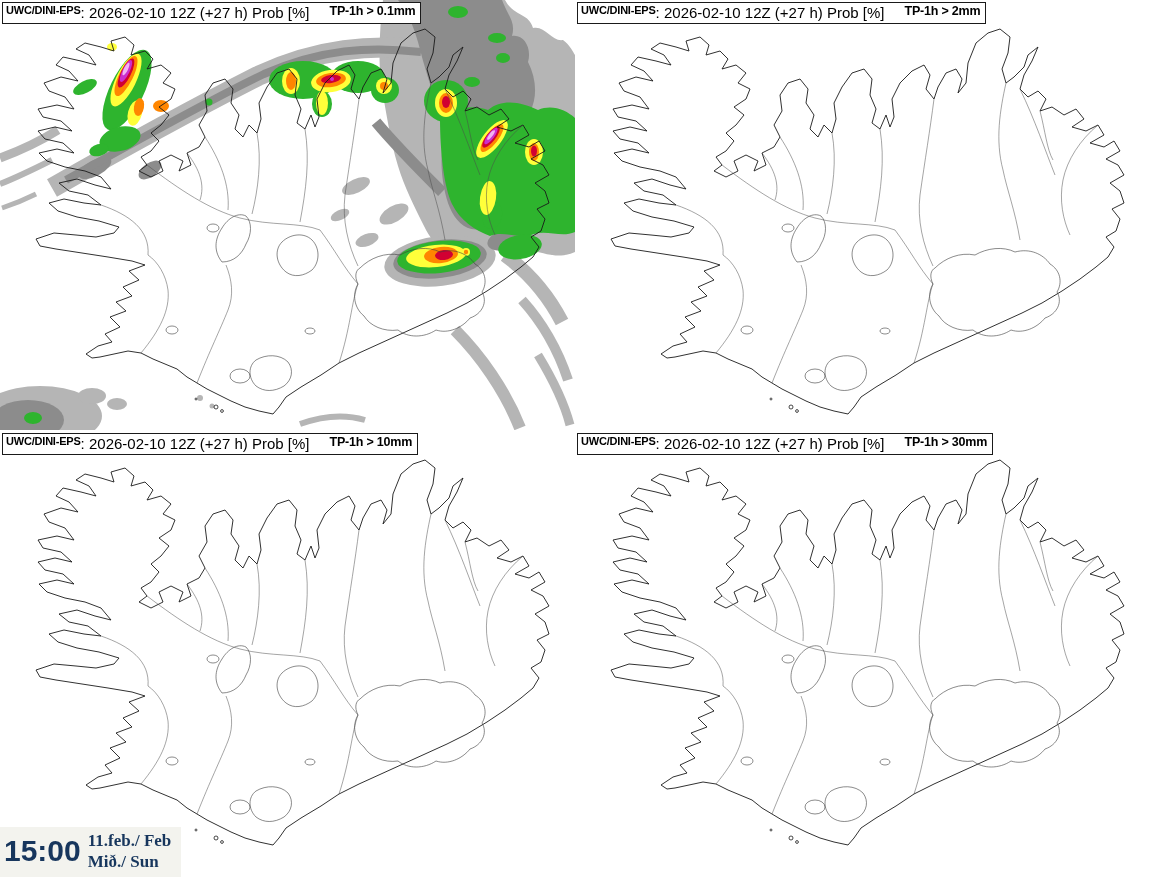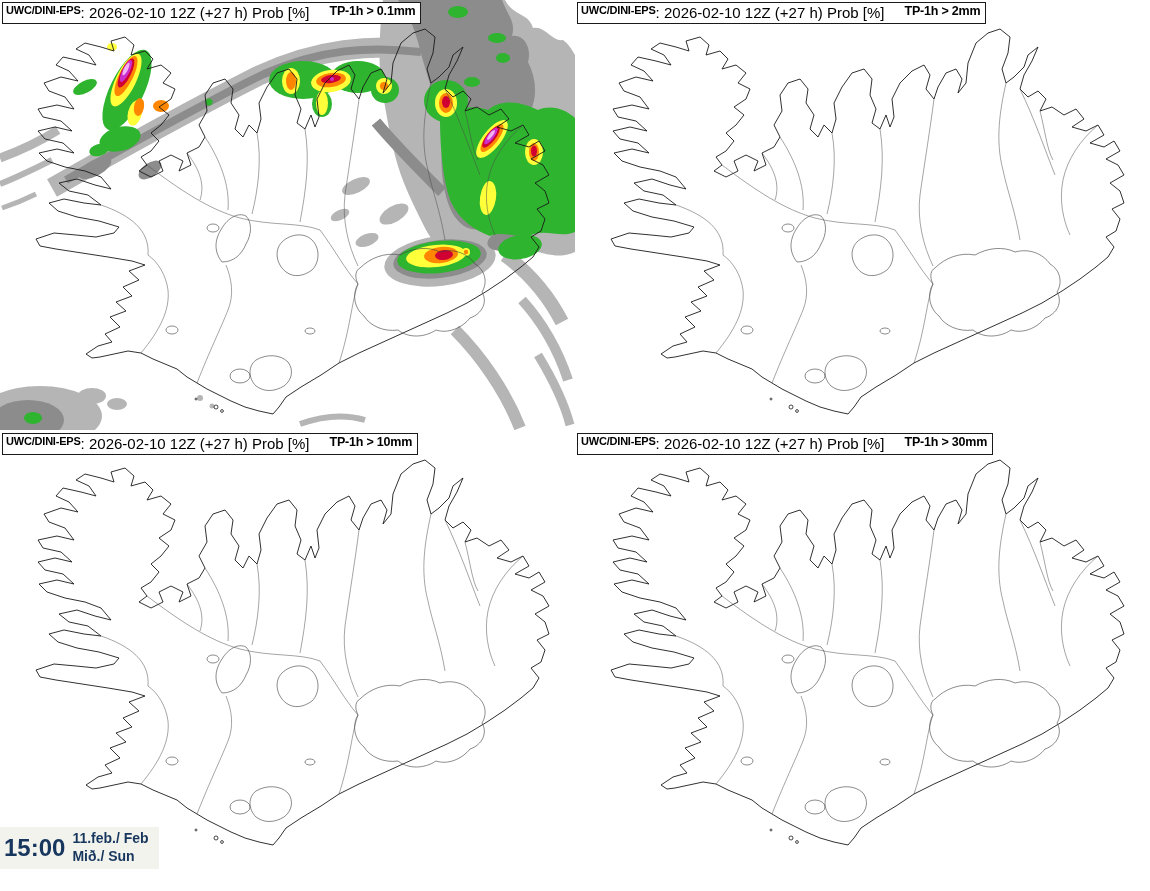--- a/index.html
+++ b/index.html
@@ -19,23 +19,23 @@
   }
   .t-model{font-weight:bold;font-size:11px;color:#000;letter-spacing:-0.2px}
   .t-run{font-size:15px;color:#000}
   .t-thresh{font-weight:bold;font-size:12.5px;color:#000;margin-left:20px;letter-spacing:-0.2px}
   
   #footer{position:absolute;left:0;top:860px;width:1150px;height:31px;background:#fff;}
   #timebox{
     position:absolute;left:0;top:827px;z-index:6;background:#f3f3ee;
     display:flex;align-items:center;gap:7px;padding:3px 10px 4px 4px;
   }
-  #time-main{font-size:24px;font-weight:bold;color:#17365d;line-height:1;}
+  #time-main{font-size:30px;font-weight:bold;color:#17365d;line-height:1;}
   .datecol{display:flex;flex-direction:column;justify-content:center}
-  .dateline{font-size:14px;font-weight:bold;color:#17365d;line-height:1.25;}
+  .dateline{font-size:17px;font-weight:bold;color:#17365d;line-height:1.25;font-family:Liberation Serif, serif;}
   .hiddendefs{position:absolute;width:0;height:0;overflow:hidden}
 </style>
 </head>
 <body>
 
 <svg class="hiddendefs" aria-hidden="true">
   <defs>
     <g id="iceland-map">
 
       <path fill="none" stroke="#1a1a1a" stroke-width="0.9" stroke-linejoin="round" d="

